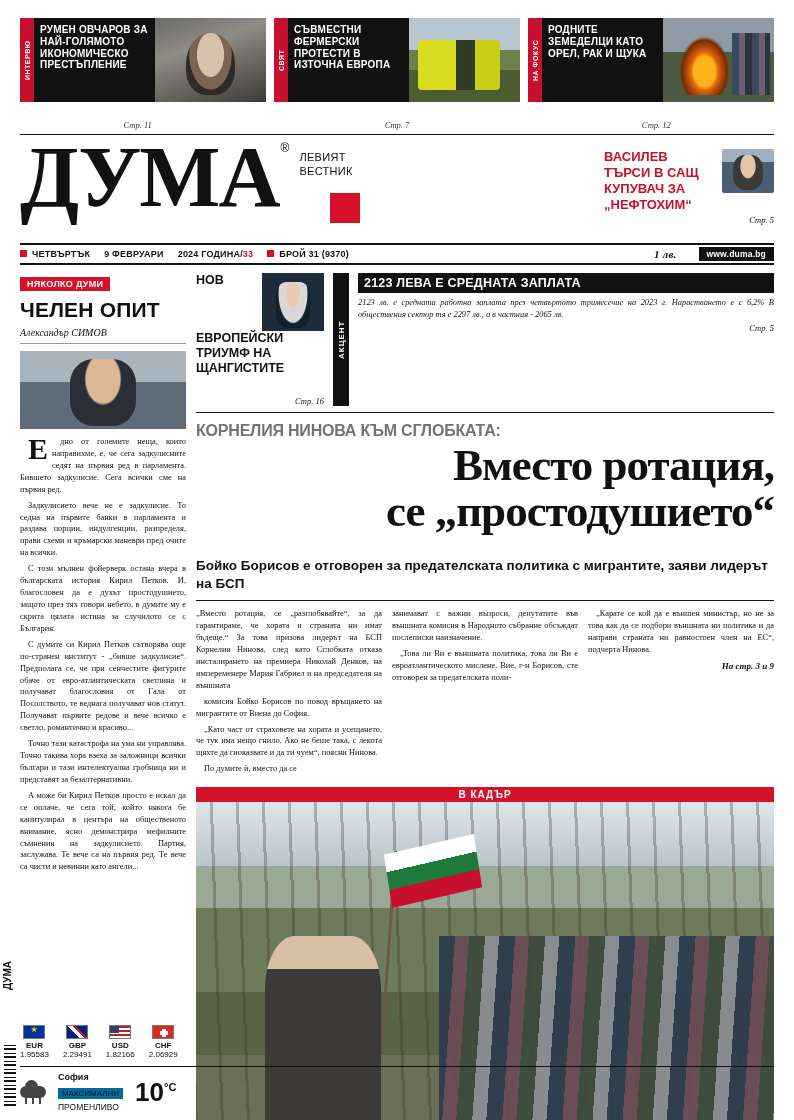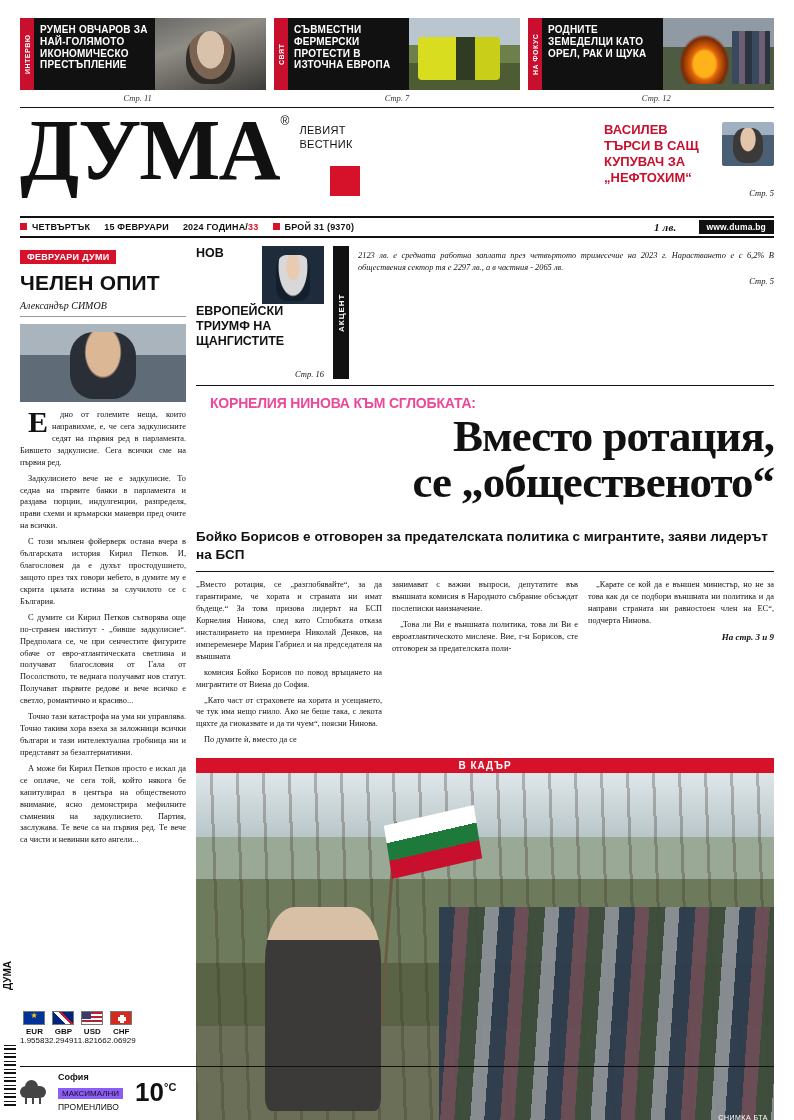--- a/index.html
+++ b/index.html
@@ -8,21 +8,21 @@
     width: 794px; height: 1120px;
     background: #ffffff;
     font-family: "Liberation Serif", serif;
     color: #111;
     position: relative;
     overflow: hidden;
   }
   .page { width:794px; height:1120px; position:relative; padding: 18px 20px 0 20px; }
 
   
-  .teasers { display:flex; gap:8px; height:72px;border-radius:29px; }
+  .teasers { display:flex; gap:8px; height:84px;border-radius:29px; }
   .teaser { position:relative; flex:1; display:flex; background:#111; overflow:hidden; }
   .teaser .tab {
     width:14px; background:#c8102e; color:#fff; font-family:"Liberation Sans", sans-serif;
     font-size:7px; font-weight:700; letter-spacing:.5px;
     writing-mode: vertical-rl; transform: rotate(180deg);
     display:flex; align-items:center; justify-content:center; padding:2px 0;
   }
   .teaser .ttext {
     background:#111; color:#fff; padding:6px 6px 4px 6px;
     font-family:"Liberation Sans", sans-serif; font-weight:700;
@@ -38,21 +38,21 @@
     background: radial-gradient(ellipse at 50% 35%, #d9c2ab 0 38%, #7b6552 40% 60%, #2f2c28 62% 100%); border-radius:50% 50% 40% 40%;}
   .ph-2 { background: linear-gradient(180deg,#b9c6cf 0 38%, #6d7f4a 38% 62%, #4e5c33 62% 100%); }
   .ph-2:after{ content:""; position:absolute; left:8%; top:26%; width:74%; height:60%;
     background: linear-gradient(90deg,#d8dd1f 0 46%, #2f3b22 46% 70%, #c9ce18 70% 100%); border-radius:4px;}
   .ph-3 { background: linear-gradient(180deg,#8f9aa4 0 40%, #4f5a42 40% 100%); }
   .ph-3:after{ content:""; position:absolute; left:14%; top:22%; width:46%; height:70%;
     background: radial-gradient(ellipse at 50% 60%, #ffb31a 0 30%, #e2650a 38%, #7a2a06 62%, rgba(0,0,0,0) 70%);}
   .ph-3:before{ content:""; position:absolute; right:4%; top:18%; width:34%; height:74%;
     background: repeating-linear-gradient(90deg,#3a4a5e 0 7px,#6d5f72 7px 13px,#2b3440 13px 20px);}
 
-  .page-refs { display:flex; gap:24px; margin-top:3px; }
+  .page-refs { display:flex; gap:24px; margin-top:18px; }
   .page-refs > div { flex:1; text-align:center; font-size:8.5px; font-style:italic; color:#333; }
 
   .rule-thin { height:1px; background:#111; margin-top:4px; }
 
   
   .masthead { display:flex; align-items:flex-start; margin-top:6px; height:96px; position:relative; }
   .logo-wrap { position:relative; display:flex; align-items:flex-start; }
   .logo {
     font-family:"Liberation Serif", serif; font-weight:700;
     font-size:86px; line-height:.95; letter-spacing:-2px; color:#111;
@@ -125,22 +125,22 @@
   .accent-body { flex:1; }
   .accent-head {
     background:#111; color:#fff; font-family:"Liberation Sans",sans-serif; font-weight:700;
     font-size:12.5px; padding:3px 6px; letter-spacing:.2px;
   }
   .accent-text { font-size:8.4px; line-height:1.42; font-style:italic; text-align:justify; margin-top:4px; }
   .accent-ref { text-align:right; font-size:8.5px; font-style:italic; margin-top:2px; }
 
   
   .main-kicker {
-    color:#ec4899; font-family:"Liberation Sans",sans-serif; font-weight:700;
-    font-size:14px; margin-top:9px; letter-spacing:-.2px;margin-left:14px;
+    color:#737373; font-family:"Liberation Sans",sans-serif; font-weight:700;
+    font-size:16px; margin-top:9px; letter-spacing:-.2px;
   }
   .main-head {
     font-family:"Liberation Serif",serif; font-weight:700; font-size:45px; line-height:1.02;
     text-align:right; margin-top:3px; letter-spacing:-1px;
   }
   .main-sub {
     font-family:"Liberation Sans",sans-serif; font-weight:700; font-size:13.5px;
     line-height:1.35; margin-top:22px; padding-bottom:7px; border-bottom:1px solid #111;
   }
   .cols3 { display:flex; gap:10px; margin-top:7px; }
@@ -174,40 +174,40 @@
     transform: rotate(-9deg) skewY(-4deg); }
   .ph-big .pole{ position:absolute; left:33%; top:14%; width:3px; height:200px; background:#6a5b45; transform:rotate(4deg);}
   .ph-big .sky{ position:absolute; left:0; top:0; width:100%; height:18%; background:linear-gradient(180deg,#dfe6ea,#b9c6c9);}
   .photo-credit{
     position:absolute; right:6px; bottom:4px; color:#fff; font-family:"Liberation Sans",sans-serif;
     font-size:7px; letter-spacing:.5px;
   }
 
   
   .bottom { position:absolute; left:20px; right:20px; bottom:8px; }
-  .rates { display:flex; align-items:flex-end; border-bottom:1px solid #111; padding-bottom:21px;}
+  .rates { display:flex; gap:14px; align-items:flex-end; border-bottom:1px solid #111; padding-bottom:7px;}
   .rate { text-align:center; font-family:"Liberation Sans",sans-serif; }
   .rate .fl { width:22px; height:14px; margin:0 auto 2px auto; border:1px solid #777; }
   .fl-eu{background:#003399; position:relative;}
   .fl-eu:after{content:"★";color:#ffcc00;font-size:8px;position:absolute;left:6px;top:-1px;}
   .fl-gb{background:linear-gradient(45deg,#00247d 40%,#fff 40% 54%,#cf142b 54% 64%,#00247d 64%);}
   .fl-us{background:repeating-linear-gradient(180deg,#b22234 0 2px,#fff 2px 4px); position:relative;}
   .fl-us:after{content:"";position:absolute;left:0;top:0;width:9px;height:7px;background:#3c3b6e;}
   .fl-ch{background:#d52b1e; position:relative;}
   .fl-ch:after{content:"";position:absolute;left:9px;top:3px;width:4px;height:8px;background:#fff;}
   .fl-ch:before{content:"";position:absolute;left:7px;top:5px;width:8px;height:4px;background:#fff;}
   .rate .cur { font-size:8px; font-weight:700; }
   .rate .val { font-size:8px; }
   .weather { display:flex; align-items:center; gap:8px; margin-top:5px; }
   .w-icon { width:30px; height:24px; position:relative; }
   .w-icon .cloud{position:absolute;left:0;top:6px;width:26px;height:12px;background:#444;border-radius:8px;}
   .w-icon .cloud:after{content:"";position:absolute;left:5px;top:-6px;width:13px;height:13px;background:#444;border-radius:50%;}
   .w-icon .rain{position:absolute;left:5px;top:18px;width:2px;height:6px;background:#444;box-shadow:7px 0 #444,14px 0 #444;}
   .w-city { font-family:"Liberation Sans",sans-serif; font-size:9px; font-weight:700;}
-  .w-max { font-family:"Liberation Sans",sans-serif; font-size:8px; background:#8b5cf6; padding:1px 4px; margin-top:2px; display:inline-block;}
+  .w-max { font-family:"Liberation Sans",sans-serif; font-size:8px; background:#0369a1; padding:1px 4px; margin-top:2px; display:inline-block;}
   .w-desc{ font-family:"Liberation Sans",sans-serif; font-size:8.5px; margin-top:2px;}
   .w-temp{ font-family:"Liberation Sans",sans-serif; font-weight:700; font-size:26px; margin-left:4px;}
   .w-temp sup{ font-size:11px; }
 
   .spine {
     position:absolute; left:2px; top:860px; width:14px; height:130px;
     font-family:"Liberation Sans",sans-serif; font-size:10px; font-weight:700;
     writing-mode:vertical-rl; transform:rotate(180deg); color:#111;
   }
   .barcode { position:absolute; left:4px; bottom:14px; width:12px; height:62px;
@@ -262,31 +262,31 @@
       <div class="mh-head">ВАСИЛЕВ ТЪРСИ В САЩ КУПУВАЧ ЗА „НЕФТОХИМ“</div>
       <div class="mh-photo">
           <div class="ph ph-4"></div>
         </div>
     </div>
     <div class="mh-ref">Стр. 5</div>
   </div>
 
   <div class="datebar">
     <span><span class="sq"></span><span>ЧЕТВЪРТЪК</span></span>
-    <span>15 ФЕВРУАРИ</span>
+    <span>9 ФЕВРУАРИ</span>
     <span><span>2024 ГОДИНА/</span><span class="red">33</span></span>
     <span><span class="sq"></span><span>БРОЙ 31 (9370)</span></span>
     <span class="price">1 лв.</span>
     <span class="site">www.duma.bg</span>
   </div>
 
   <div class="body">
 
     <div class="col-left">
-      <div class="kicker-red">ФЕВРУАРИ ДУМИ</div>
+      <div class="kicker-red">НЯКОЛКО ДУМИ</div>
       <div class="left-title">ЧЕЛЕН ОПИТ</div>
       <div class="left-author">Александър СИМОВ</div>
       <div class="author-photo">
           <div class="ph ph-5"></div>
         </div>
       <div class="lead-text">
         <p><span class="dropcap">Е</span><span>дно от големите неща, които направихме, е, че сега задкулисните седят на първия ред в парламента. Бившето задкулисие. Сега всички сме на първия ред.</span></p>
         <p>Задкулисието вече не е задкулисие. То седна на първите банки в парламента и раздава порции, индулгенции, разпределя, прави схеми и кръмарски маневри пред очите на всички.</p>
         <p>С този мълнен фойерверк остана вчера в българската история Кирил Петков. И, благословен да е духът простодушието, защото през тях говори небето, в думите му е скрита цялата истина за случилото се с България.</p>
         <p>С думите си Кирил Петков сътворява още по-странен институт - „бивше задкулисие“. Предполага се, че при сенчестите фигурите обаче от евро-атлантическата светлина и получават благословия от Гала от Посолството, те веднага получават нов статут. Получават първите редове и вече всичко е светло, романтично и красиво...</p>
@@ -300,29 +300,30 @@
       <div class="midrow">
         <div class="triumph">
           <div class="triumph-photo">
               <div class="ph ph-6"></div>
             </div>
           <div class="t">НОВ ЕВРОПЕЙСКИ ТРИУМФ НА ЩАНГИСТИТЕ</div>
           <div class="ref">Стр. 16</div>
         </div>
         <div class="accent-tab">АКЦЕНТ</div>
         <div class="accent-body">
+          <div class="accent-head">2123 ЛЕВА Е СРЕДНАТА ЗАПЛАТА</div>
           <div class="accent-text">2123 лв. е средната работна заплата през четвъртото тримесечие на 2023 г. Нарастването е с 6,2% В обществения сектор тя е 2297 лв., а в частния - 2065 лв.</div>
           <div class="accent-ref">Стр. 5</div>
         </div>
       </div>
 
       <div class="main-kicker">КОРНЕЛИЯ НИНОВА КЪМ СГЛОБКАТА:</div>
       <div class="main-head">
         <div>Вместо ротация,</div>
-        <div>се „общественото“</div>
+        <div>се „простодушието“</div>
       </div>
       <div class="main-sub">Бойко Борисов е отговорен за предателската политика с мигрантите, заяви лидерът на БСП</div>
 
       <div class="cols3">
         <div class="c">
           <p class="first">„Вместо ротация, се „разглобявайте“, за да гарантираме, че хората и страната ни имат бъдеще.“ За това призова лидерът на БСП Корнелия Нинова, след като Сглобката отказа инсталирането на премиера Николай Денков, на импеременере Мария Габриел и на председателя на външната</p>
           <p>комисия Бойко Борисов по повод връщането на мигрантите от Виена до София.</p>
           <p>„Като част от страховете на хората и усещането, че тук има нещо гнило. Ако не беше така, с лекота щяхте да гиоказвате и да ти чуем“, поясни Нинова.</p>
           <p>По думите ѝ, вместо да се</p>
         </div>

